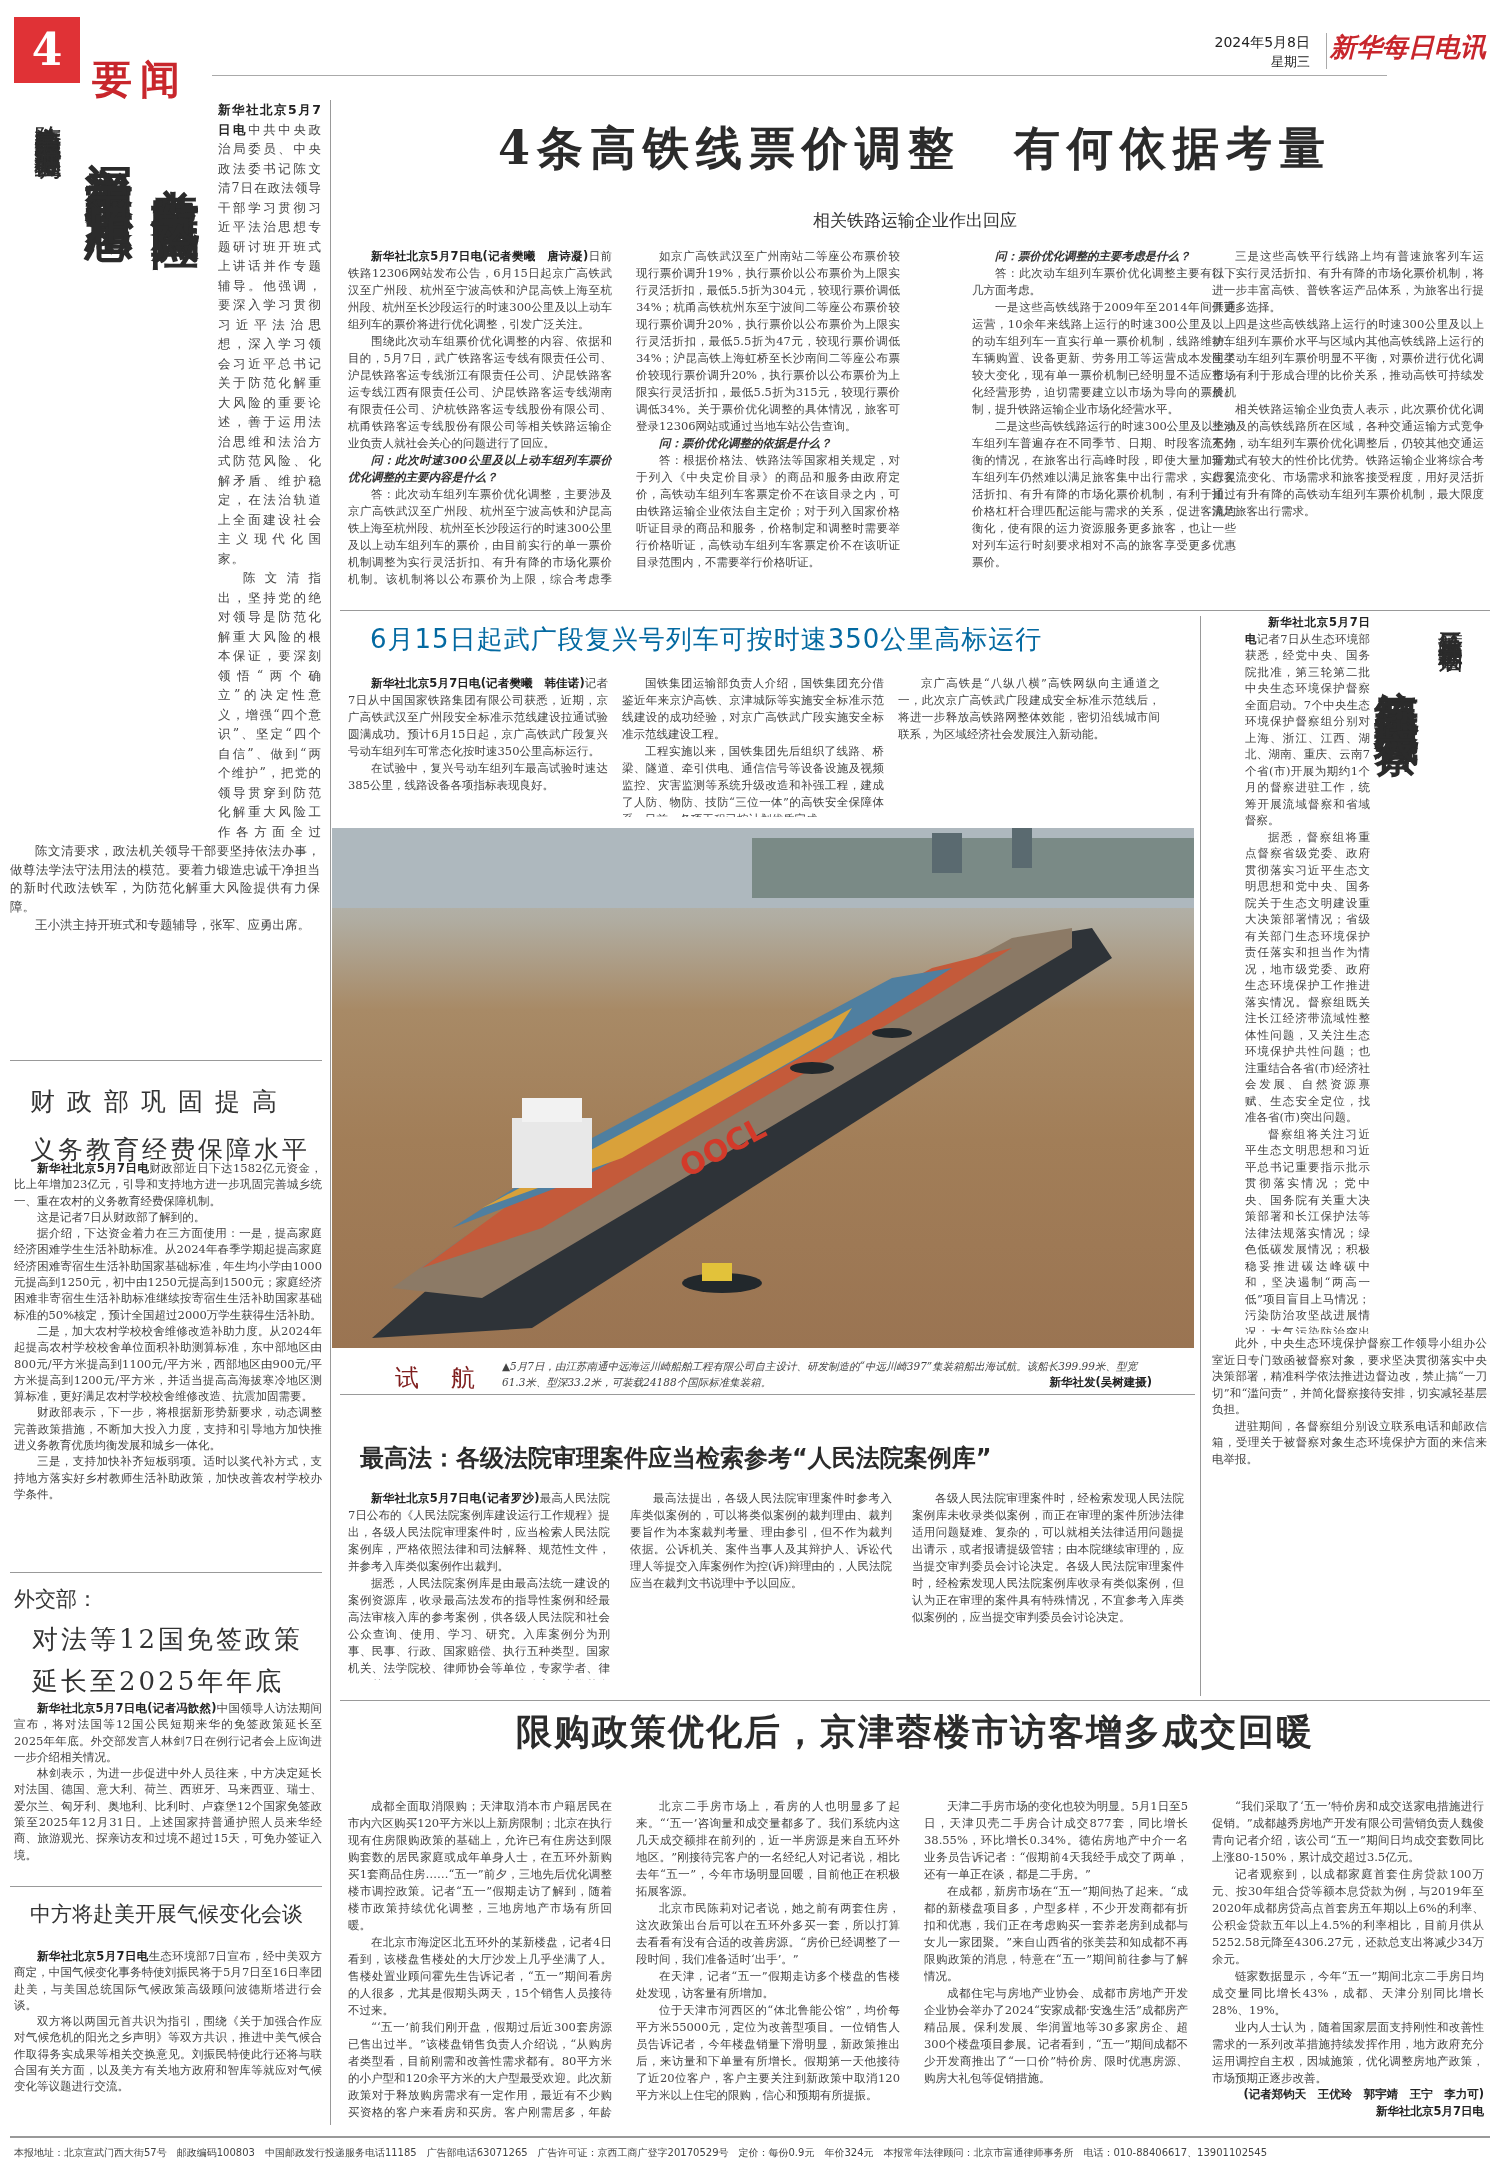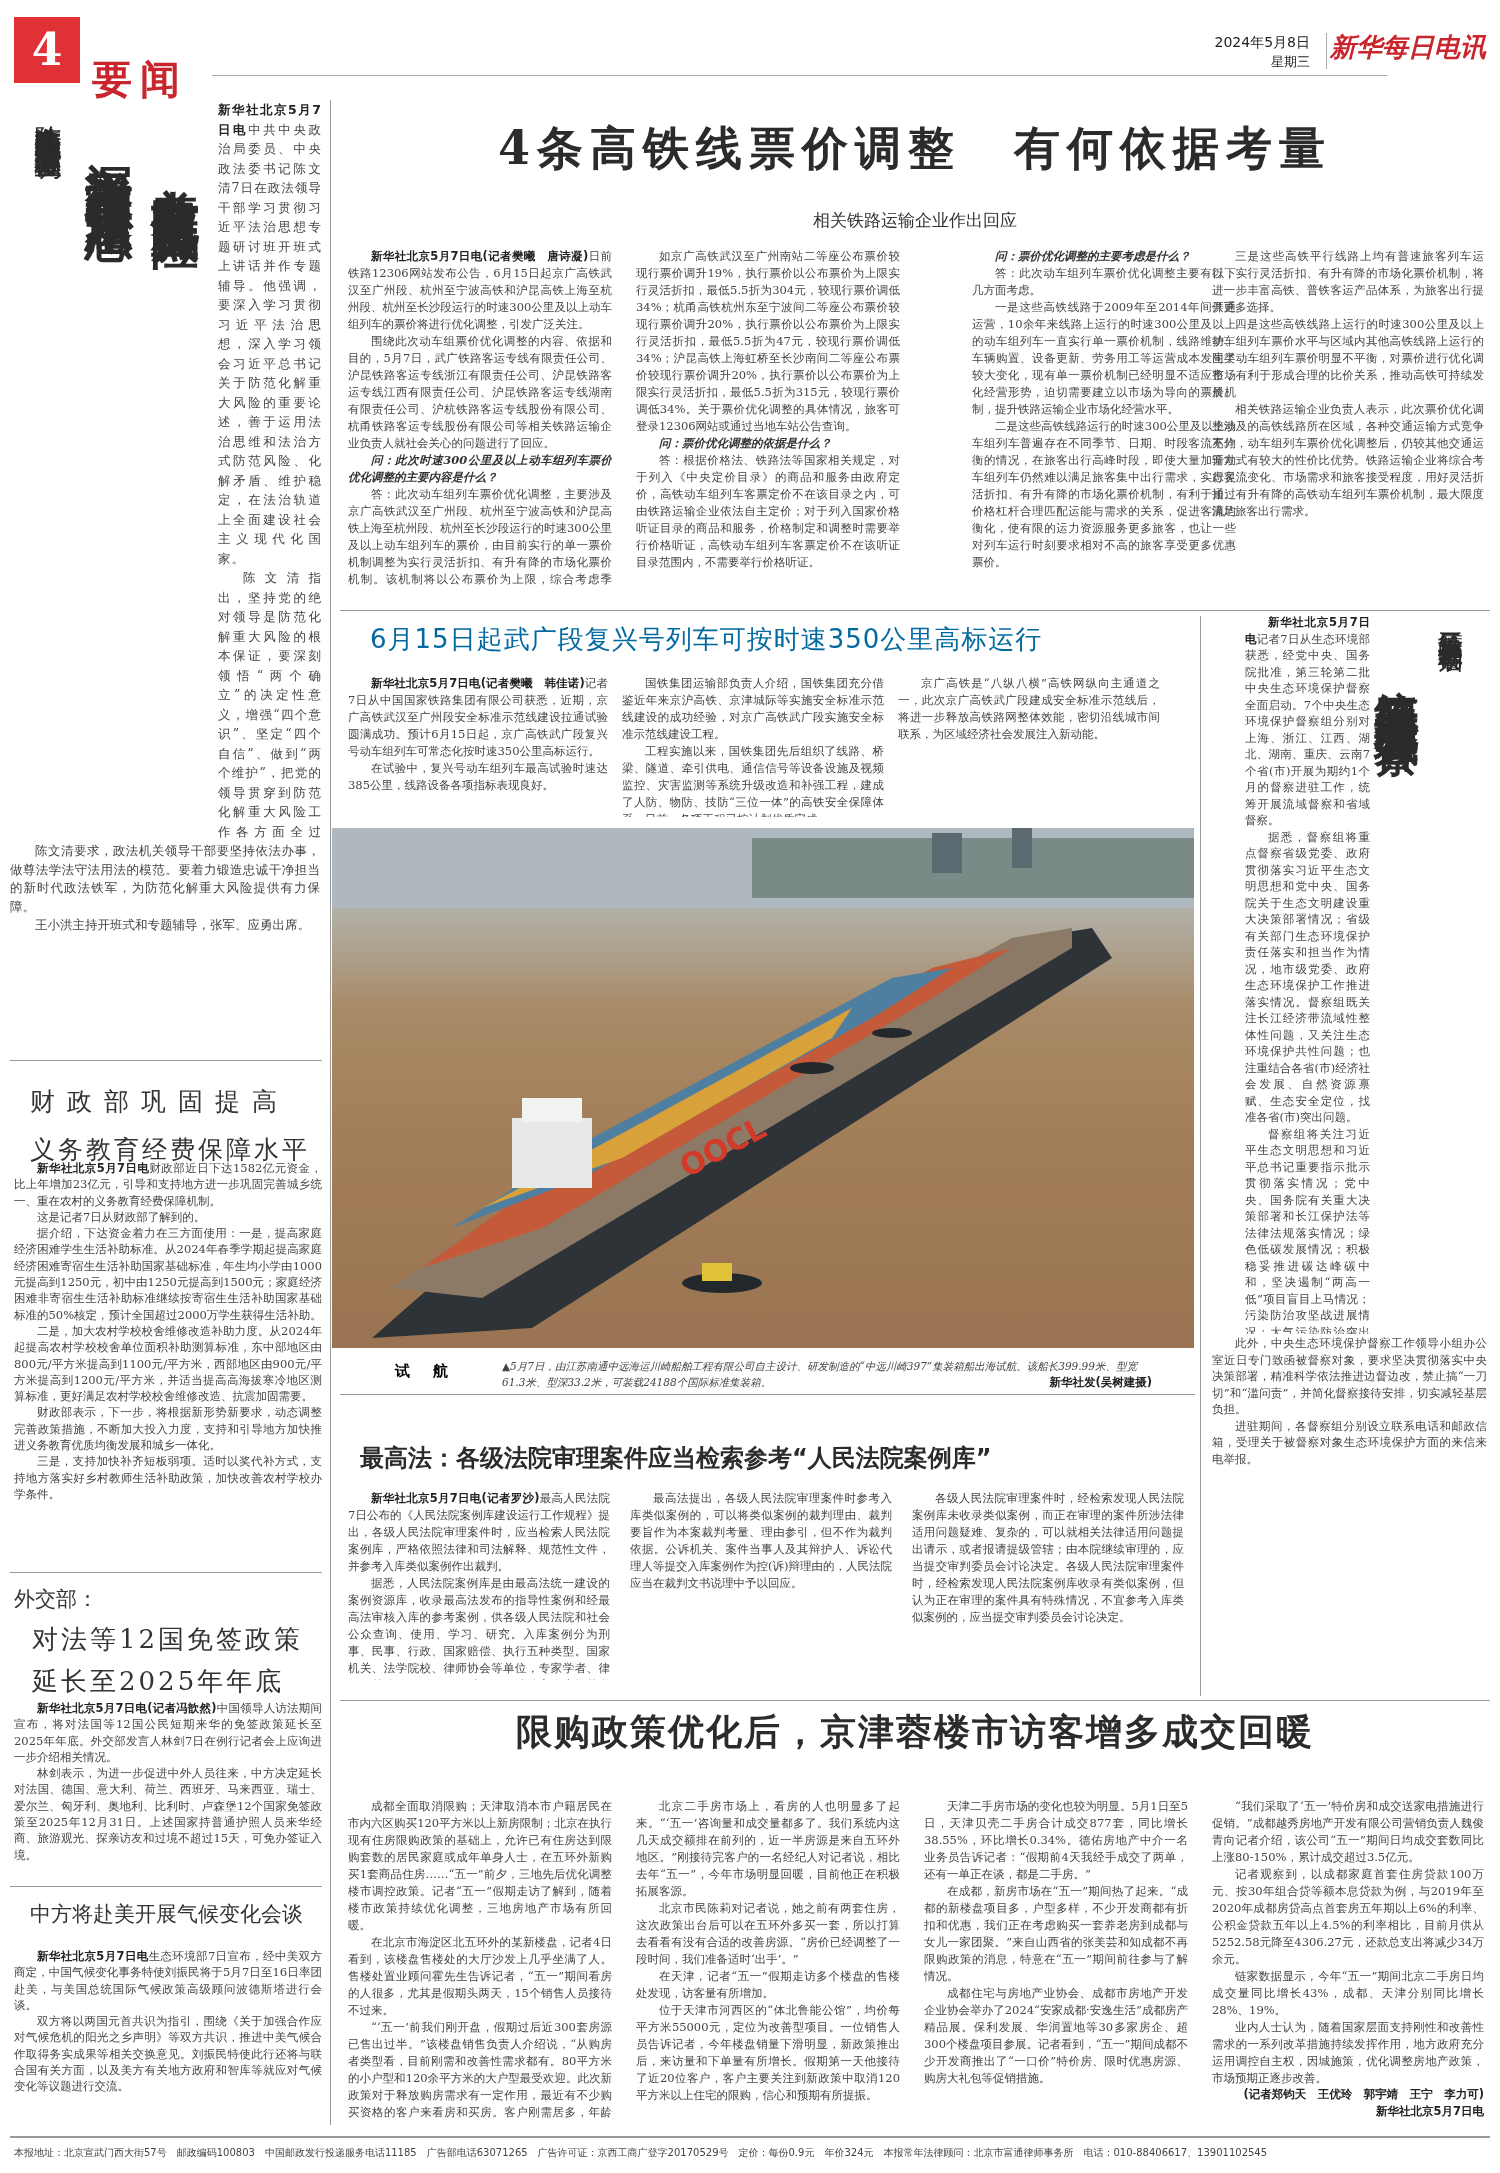--- a/index.html
+++ b/index.html
@@ -147,21 +147,21 @@
     <rect x="190" y="270" width="60" height="24" fill="#f2f2f2"></rect>
     <text x="355" y="350" font-family="DejaVu Sans, sans-serif" font-size="30" font-weight="bold" fill="#d23a2a" transform="rotate(-28 355 350)">OOCL</text>
     <ellipse cx="390" cy="455" rx="40" ry="10" fill="#22282c"></ellipse>
     <rect x="370" y="435" width="30" height="18" fill="#e2c23a"></rect>
     <ellipse cx="480" cy="240" rx="22" ry="6" fill="#22282c"></ellipse>
     <ellipse cx="560" cy="205" rx="20" ry="5" fill="#22282c"></ellipse>
   </svg>
 </div>
 <div class="vr" style="left:1200px; top:616px; height:1080px;"></div>
 
-<div class="abs" style="left:395px; top:1362px; font-size:15px; color:#000000; font-family:'DejaVu Sans',sans-serif; letter-spacing:4px;font-weight:bold;">试　航</div>
+<div class="abs" style="left:395px; top:1362px; font-size:24px; color:#7f1d1d; font-family:'DejaVu Sans',sans-serif; letter-spacing:4px;">试　航</div>
 <div class="abs" style="left:502px; top:1358px; width:650px; font-size:10.5px; line-height:16px; color:#444; font-style:italic;">
   <span>▲5月7日，由江苏南通中远海运川崎船舶工程有限公司自主设计、研发制造的“中远川崎397”集装箱船出海试航。该船长399.99米、型宽61.3米、型深33.2米，可装载24188个国际标准集装箱。</span>
   <span class="lead" style="float:right; font-style:normal; font-size:11.5px;">新华社发(吴树建摄)</span>
 </div>
 <div class="hr" style="left:340px; top:1394px; width:855px;"></div>
 
 <div class="abs" style="left:360px; top:1442px; font-size:24px; font-weight:bold; color:#2b2b2b; font-family:'DejaVu Sans',sans-serif;">最高法：各级法院审理案件应当检索参考“人民法院案例库”</div>
 <div class="abs body-text" style="left:348px; top:1490px; width:262px; height:190px;">
   <p><span class="lead">新华社北京5月7日电(记者罗沙)</span><span>最高人民法院7日公布的《人民法院案例库建设运行工作规程》提出，各级人民法院审理案件时，应当检索人民法院案例库，严格依照法律和司法解释、规范性文件，并参考入库类似案例作出裁判。</span></p>
   <p>据悉，人民法院案例库是由最高法统一建设的案例资源库，收录最高法发布的指导性案例和经最高法审核入库的参考案例，供各级人民法院和社会公众查询、使用、学习、研究。入库案例分为刑事、民事、行政、国家赔偿、执行五种类型。国家机关、法学院校、律师协会等单位，专家学者、律师及其他公民个人，可以向人民法院案例库推荐参考案例。</p>

